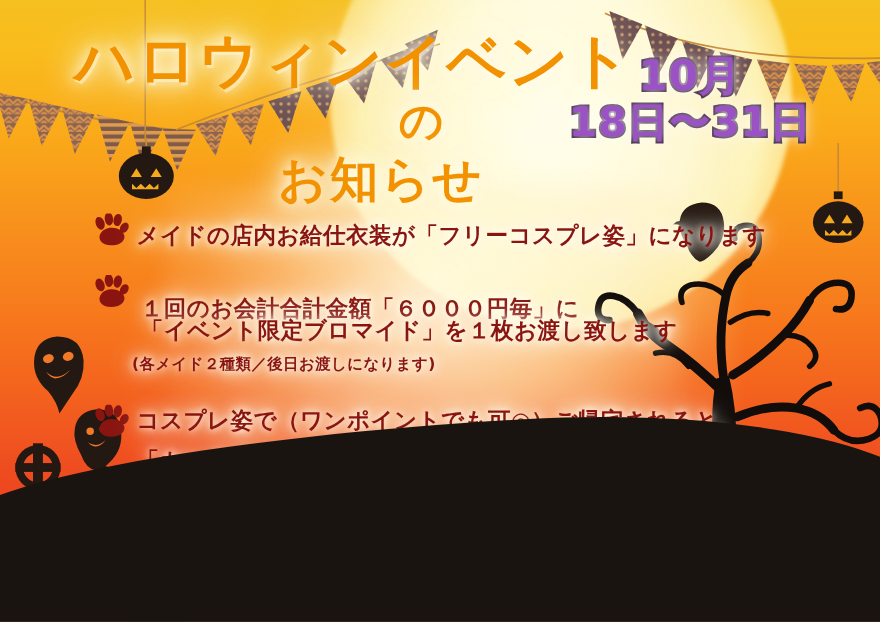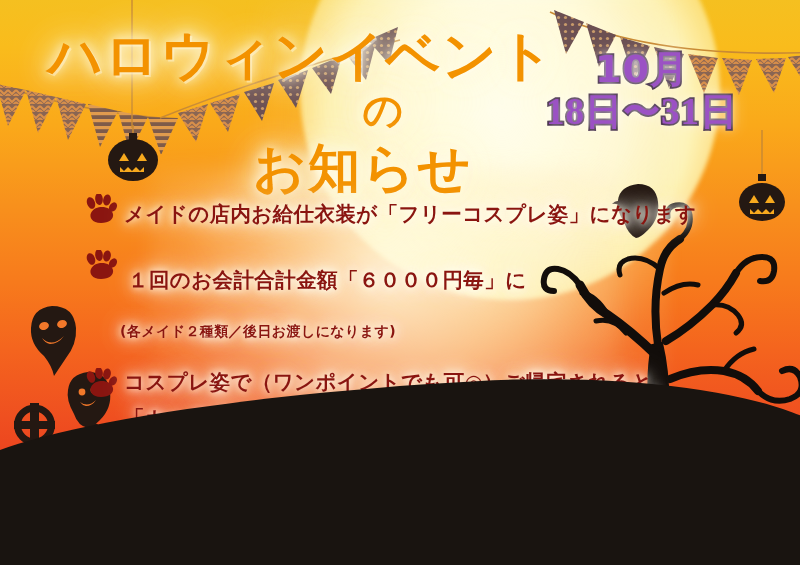--- a/index.html
+++ b/index.html
@@ -99,34 +99,35 @@
   .title-main {
     font-size: 54px;
     font-weight: bold;
     color: #f39200;
     letter-spacing: 1px;
     line-height: 1.05;
     text-shadow:
        0 0 12px #fffbe8, 0 0 22px #fffbe8, 0 0 34px #fff6cf,
        0 0 46px rgba(255,248,210,.9), 2px 2px 0 rgba(255,255,255,.4);
     white-space: nowrap;
+    margin-left: 20px;
   }
   .title-no {
     font-size: 40px;
     font-weight: bold;
     color: #f39200;
     text-align: center;
     margin-top: -2px;
     margin-left: 150px;
     text-shadow:
        0 0 12px #fffbe8, 0 0 22px #fffbe8, 0 0 32px #fff6cf,
        0 0 44px rgba(255,248,210,.9);
   }
   .title-sub {
-    font-size: 52px;
+    font-size: 44px;
     font-weight: bold;
     color: #f39200;
     margin-top: -4px;
     margin-left: 205px;
     letter-spacing: 2px;
     text-shadow:
        0 0 12px #fffbe8, 0 0 22px #fffbe8, 0 0 34px #fff6cf,
        0 0 46px rgba(255,248,210,.9);
     white-space: nowrap;
   }
@@ -142,21 +143,21 @@
     font-size: 38px;
     font-weight: bold;
     color: #9b52c4;
     letter-spacing: 1px;
     white-space: nowrap;
     -webkit-text-stroke: 3.5px #2a1030;
     paint-order: stroke fill;
     text-shadow: 0 0 10px rgba(255,255,255,.85), 0 0 18px rgba(255,255,255,.6);
     padding-left: 20px;
   }
-  .date-line.l2 { font-size: 37px; font-family: Liberation Serif, serif; }
+  .date-line.l2 { font-size: 37px; }
 
   .body-list {
     position: absolute;
     left: 0;
     top: 188px;
     width: 800px;
   }
   .bullet { position: relative; margin-bottom: 4px; }
   .paw {
     position: absolute;
@@ -434,20 +435,21 @@
 
     <div class="bullet" style="height:116px;">
       <svg class="paw" style="top:14px;" viewBox="0 0 34 32">
         <ellipse cx="7" cy="9" rx="4" ry="6" fill="#8a1510" transform="rotate(-20 7 9)"></ellipse>
         <ellipse cx="15" cy="5" rx="3.8" ry="6" fill="#8a1510" transform="rotate(-6 15 5)"></ellipse>
         <ellipse cx="23" cy="6" rx="3.8" ry="5.6" fill="#8a1510" transform="rotate(12 23 6)"></ellipse>
         <ellipse cx="29" cy="13" rx="3.6" ry="5" fill="#8a1510" transform="rotate(32 29 13)"></ellipse>
         <path d="M17,29 C 8,29 5,23 7,19 C 9,14.5 14,13 18,13 C 23,13 28,15.5 29,20 C 30,25 25,29 17,29 Z" fill="#8a1510"></path>
       </svg>
       <div class="btext" style="position:absolute;left:128px;top:28px;">１回のお会計合計金額「６０００円毎」に</div>
+      <div class="btext" style="position:absolute;left:128px;top:48px;">「イベント限定ブロマイド」を１枚お渡し致します</div>
       <div class="btext" style="position:absolute;left:120px;top:84px;font-size:14px;">(各メイド２種類／後日お渡しになります)</div>
     </div>
 
     <div class="bullet" style="height:84px;">
       <svg class="paw" style="top:12px;" viewBox="0 0 34 32">
         <ellipse cx="7" cy="9" rx="4" ry="6" fill="#8a1510" transform="rotate(-20 7 9)"></ellipse>
         <ellipse cx="15" cy="5" rx="3.8" ry="6" fill="#8a1510" transform="rotate(-6 15 5)"></ellipse>
         <ellipse cx="23" cy="6" rx="3.8" ry="5.6" fill="#8a1510" transform="rotate(12 23 6)"></ellipse>
         <ellipse cx="29" cy="13" rx="3.6" ry="5" fill="#8a1510" transform="rotate(32 29 13)"></ellipse>
         <path d="M17,29 C 8,29 5,23 7,19 C 9,14.5 14,13 18,13 C 23,13 28,15.5 29,20 C 30,25 25,29 17,29 Z" fill="#8a1510"></path>

